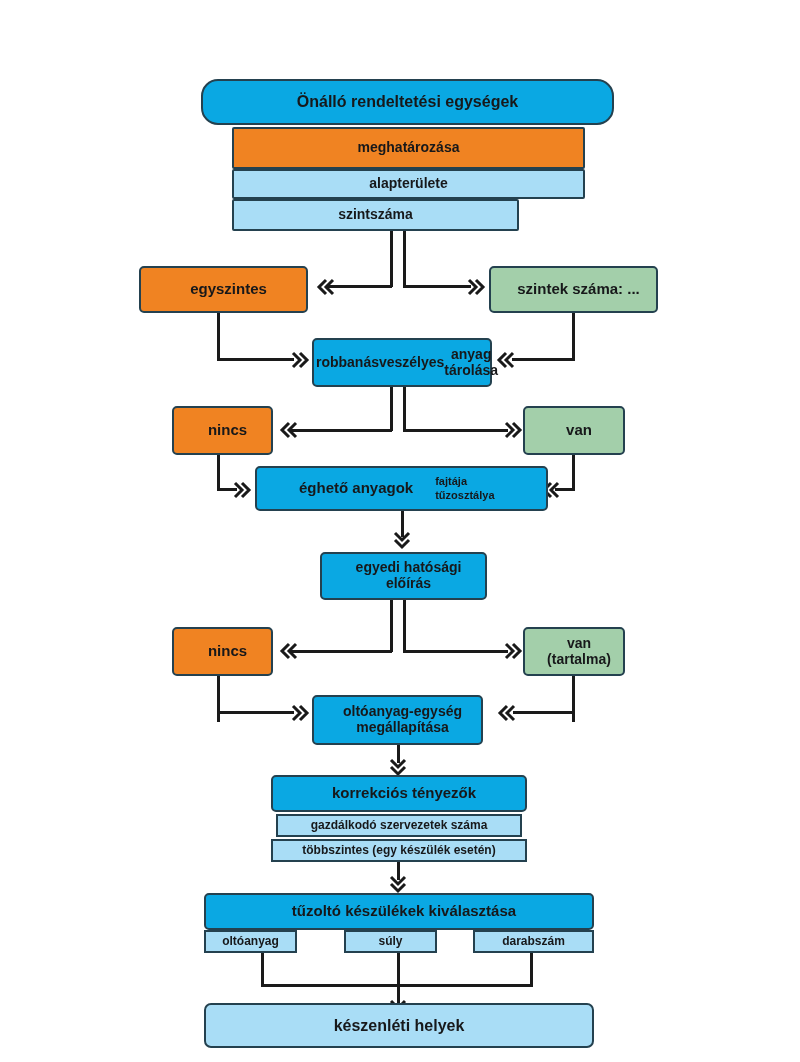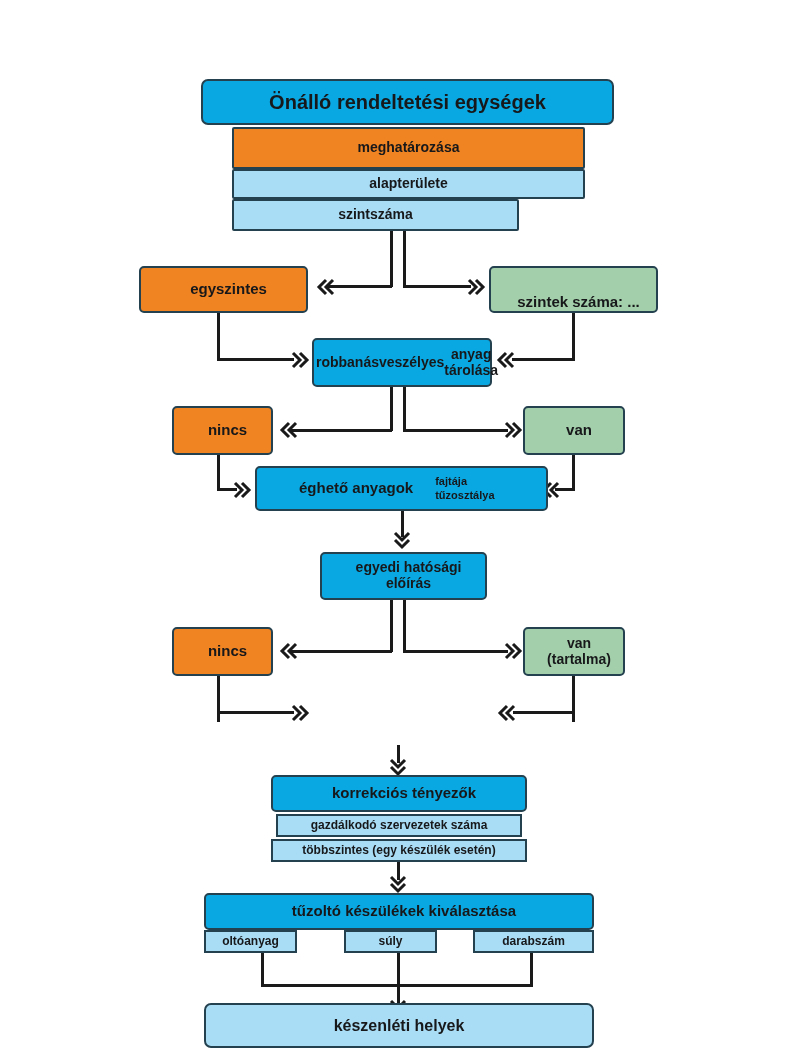--- a/index.html
+++ b/index.html
@@ -39,21 +39,21 @@
 
   
   .head{position:absolute;}
 </style>
 </head>
 <body>
 
 <div id="stage">
 
 
-  <div class="box blue r6" style="left:201px;top:79px;width:413px;height:46px;font-size:20px;">
+  <div class="box blue r6" style="left:201px;top:79px;width:413px;height:46px;font-size:16px;border-radius:17px;">
     <span>Önálló rendeltetési egységek</span>
   </div>
 
   <div class="box orange r0" style="left:232px;top:127px;width:353px;height:42px;font-size:14px;">
     <span>meghatározása</span>
   </div>
 
   <div class="box lblue r0" style="left:232px;top:169px;width:353px;height:30px;font-size:14px;">
     <span>alapterülete</span>
   </div>
@@ -73,21 +73,21 @@
   </svg>
   <svg class="head" style="left:466px;top:277px;" width="20" height="20" viewBox="0 0 20 20">
     <path d="M3 3 L10 10 L3 17" fill="none" stroke="#1a1a1a" stroke-width="3"></path>
     <path d="M10 3 L17 10 L10 17" fill="none" stroke="#1a1a1a" stroke-width="3"></path>
   </svg>
 
   <div class="box orange r4" style="left:139px;top:266px;width:169px;height:47px;font-size:15px;">
     <span>egyszintes</span>
   </div>
 
-  <div class="box green r4" style="left:489px;top:266px;width:169px;height:47px;font-size:15px;align-items:flex-end;">
+  <div class="box green r4" style="left:489px;top:266px;width:169px;height:47px;font-size:15px;">
     <span>szintek száma: ...</span>
   </div>
 
   <div class="ln vl" style="left:217px;top:313px;height:48px;"></div>
   <div class="ln hl" style="left:217px;top:358px;width:77px;"></div>
   <svg class="head" style="left:290px;top:351px;" width="20" height="18" viewBox="0 0 20 18">
     <path d="M3 2 L10 9 L3 16" fill="none" stroke="#1a1a1a" stroke-width="3"></path>
     <path d="M10 2 L17 9 L10 16" fill="none" stroke="#1a1a1a" stroke-width="3"></path>
   </svg>
 
@@ -186,20 +186,24 @@
     <path d="M10 2 L17 9 L10 16" fill="none" stroke="#1a1a1a" stroke-width="3"></path>
   </svg>
 
   <div class="ln vl" style="left:572px;top:676px;height:46px;"></div>
   <div class="ln hl" style="left:513px;top:711px;width:62px;"></div>
   <svg class="head" style="left:497px;top:704px;" width="20" height="18" viewBox="0 0 20 18">
     <path d="M10 2 L3 9 L10 16" fill="none" stroke="#1a1a1a" stroke-width="3"></path>
     <path d="M17 2 L10 9 L17 16" fill="none" stroke="#1a1a1a" stroke-width="3"></path>
   </svg>
 
+  <div class="box blue r4" style="left:312px;top:695px;width:171px;height:50px;font-size:14px;flex-direction:column;">
+    <span>oltóanyag-egység</span>
+    <span>megállapítása</span>
+  </div>
 
   <div class="ln vl" style="left:397px;top:745px;height:18px;"></div>
   <svg class="head" style="left:389px;top:757px;" width="18" height="20" viewBox="0 0 18 20">
     <path d="M2 3 L9 10 L16 3" fill="none" stroke="#1a1a1a" stroke-width="3"></path>
     <path d="M2 10 L9 17 L16 10" fill="none" stroke="#1a1a1a" stroke-width="3"></path>
   </svg>
 
   <div class="box blue r4" style="left:271px;top:775px;width:256px;height:37px;font-size:15px;">
     <span>korrekciós tényezők</span>
   </div>

